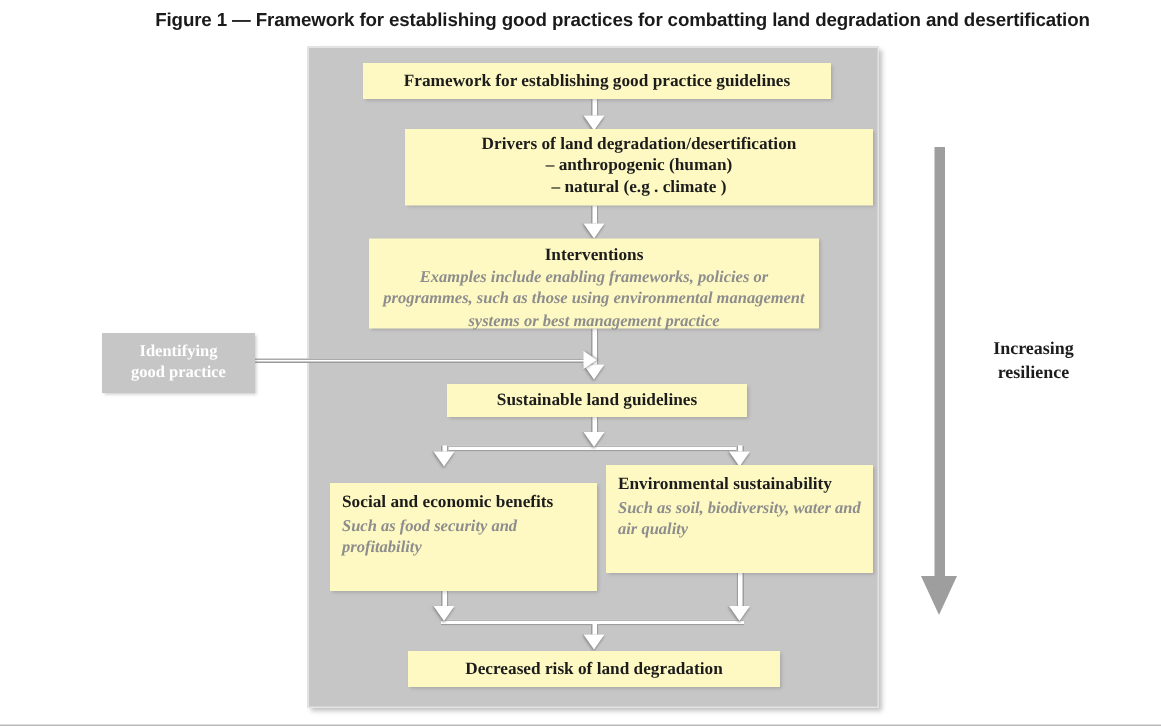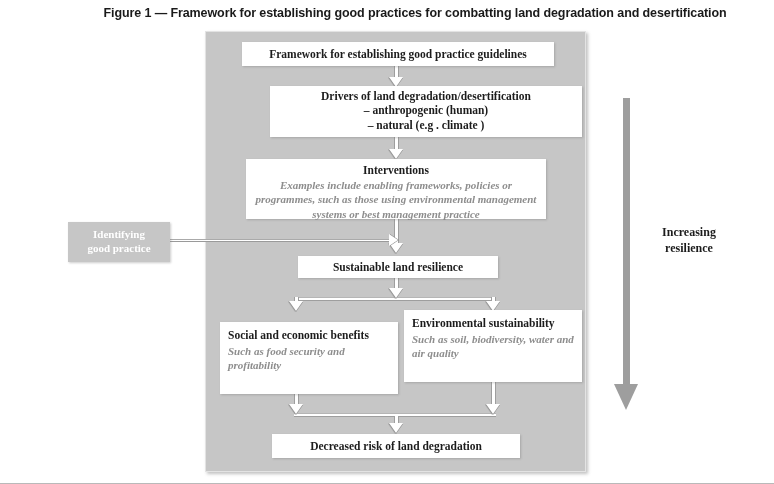--- a/index.html
+++ b/index.html
@@ -41,21 +41,21 @@
     height: 441px;
     background: #c6c6c6;
     border: 1px solid #e3e3e3;
     box-shadow: 2px 2px 3px rgba(120,120,120,0.45);
     box-sizing: border-box;
   }
 
   
   .node {
     position: absolute;
-    background: #ffffff;
+    background: #fef9c3;
     box-sizing: border-box;
     z-index: 4;
     box-shadow: 1px 1px 2px rgba(110,110,110,0.35);
   }
   .node .title {
     font-family: "Liberation Serif", "DejaVu Serif", serif;
     font-weight: bold;
     color: #1c1c1c;
     font-size: 11.5px;
     line-height: 1.25;
@@ -258,21 +258,21 @@
 
   <div class="node" id="node-interventions">
     <div class="title">Interventions</div>
     <div class="sub">Examples include enabling frameworks, policies or programmes, such as those using environmental management systems or best management practice</div>
   </div>
 
   <div class="vshaft" style="left:188px; top:187px; width:5px; height:26px;"></div>
   <div class="arrowhead" style="left:183px; top:211px;"></div>
 
   <div class="node" id="node-slm">
-    <span class="title">Sustainable land resilience</span>
+    <span class="title">Sustainable land guidelines</span>
   </div>
 
   <div class="vshaft" style="left:188px; top:246px; width:5px; height:14px;"></div>
   <div class="arrowhead" style="left:183px; top:256px;"></div>
   <div class="hbar" style="left:90px; top:265px; width:200px; height:4px;"></div>
   <div class="vshaft" style="left:88px; top:265px; width:5px; height:7px;"></div>
   <div class="arrowhead" style="left:83px; top:269px;"></div>
   <div class="vshaft" style="left:285px; top:265px; width:5px; height:7px;"></div>
   <div class="arrowhead" style="left:280px; top:269px;"></div>
 

